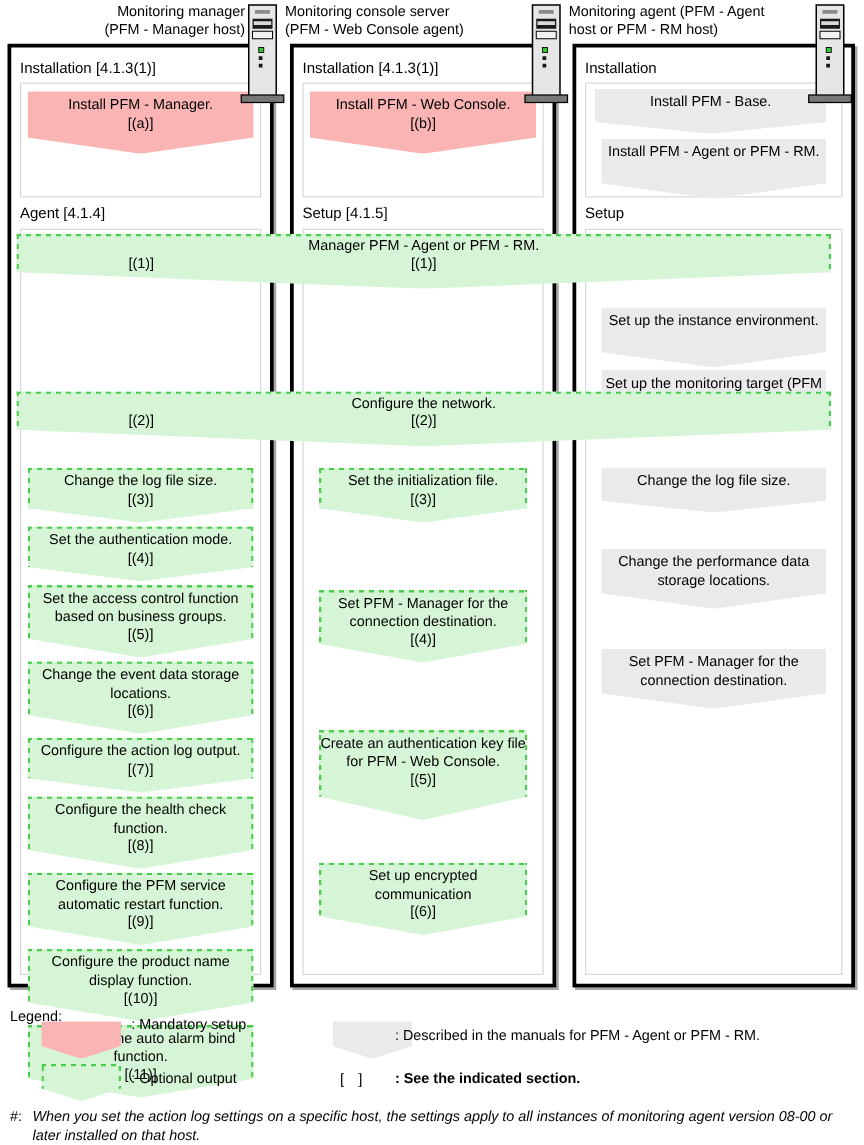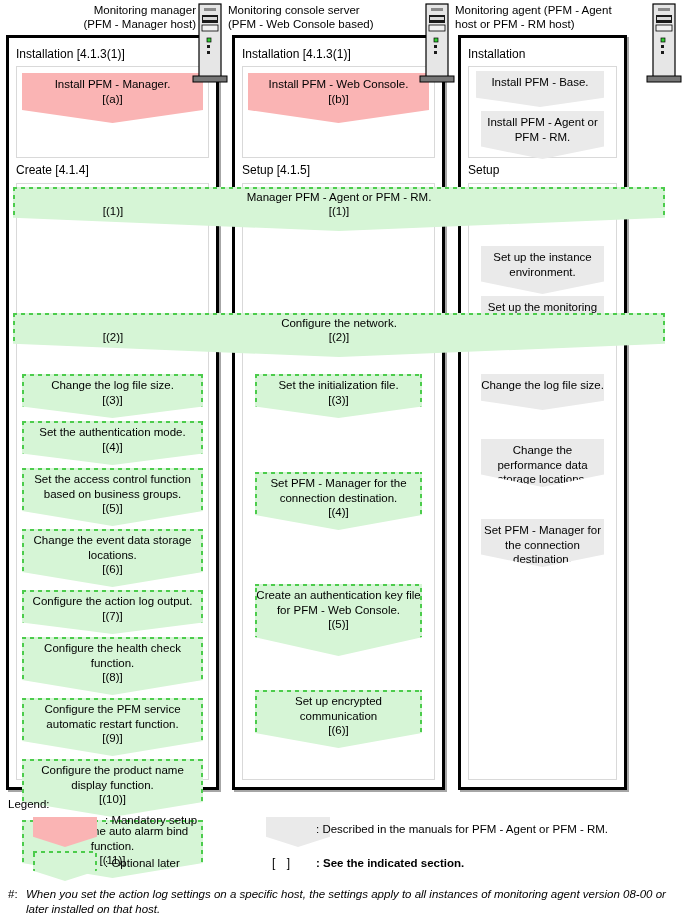--- a/index.html
+++ b/index.html
@@ -33,21 +33,21 @@
     position: absolute;
     top: 35px;
     height: 755px;
     border: 3px solid #000000;
     background: #ffffff;
     box-sizing: border-box;
     box-shadow: 2px 2px 0 rgba(0,0,0,0.35);
   }
   #panel-manager { left: 6px;   width: 213px; }
   #panel-console { left: 232px; width: 213px; }
-  #panel-agent   { left: 458px; width: 169px; }
+  #panel-agent   { left: 458px; width: 226px; }
 
   .panel-label {
     position: absolute;
     left: 7px;
     font-size: 12px;
     line-height: 14px;
     white-space: nowrap;
   }
   .label-install { top: 9px; }
   .label-setup   { top: 125px; }
@@ -155,21 +155,21 @@
   #tower-agent   { left: 645px; top: 0px; }
 
   
   #legend {
     position: absolute;
     left: 0; top: 795px;
     width: 691px;
     font-size: 11.5px;
     line-height: 15px;
   }
-  #legend-title { position: absolute; left: 8px; top: 2px; }
+  #legend-title { position: absolute; left: 8px; top: 12px; }
   .legend-swatch {
     position: absolute;
     width: 64px; height: 30px;
     box-sizing: border-box;
     clip-path: polygon(0% 0%, 100% 0%, 100% 66%, 50% 100%, 0% 66%);
   }
   .legend-text { position: absolute; white-space: nowrap; }
   #sw-mandatory { left: 33px; top: 22px; background: #fab4b4; }
   #tx-mandatory { left: 105px; top: 18px; }
   #sw-optional  { left: 33px; top: 56px; background: #d6f5d6; }
@@ -196,35 +196,35 @@
   #footnote .fn-mark { position: absolute; left: 0; top: 0; }
   #footnote .fn-body { display: block; margin-left: 18px; font-style: italic; }
   sup { font-size: 8px; vertical-align: super; }
 </style>
 </head>
 <body>
 
 <div class="col-heading" id="heading-manager">Monitoring manager
 (PFM - Manager host)</div>
 <div class="col-heading" id="heading-console">Monitoring console server
-(PFM - Web Console based)</div>
+(PFM - Web Console agent)</div>
 <div class="col-heading" id="heading-agent">Monitoring agent (PFM - Agent
 host or PFM - RM host)</div>
 
 <div class="host-panel" id="panel-manager">
   <div class="panel-label label-install">Installation [4.1.3(1)]</div>
   <div class="subbox subbox-install">
     <div class="step step-mandatory" style="left:5px; right:5px; top:6px; height:50px;">
       <span>
         <span class="txt">Install PFM - Manager.</span>
         <span class="sec">[(a)]</span>
       </span>
     </div>
   </div>
-  <div class="panel-label label-setup">Create [4.1.4]</div>
+  <div class="panel-label label-setup">Agent [4.1.4]</div>
   <div class="subbox subbox-setup">
     <div class="step step-optional" style="left:5px; right:5px; top:190px; height:44px;">
       <div class="outline"></div>
       <span>
           <span class="txt">Change the log file size.</span>
           <span class="sec">[(3)]</span>
         </span>
     </div>
     <div class="step step-optional" style="left:5px; right:5px; top:237px; height:44px;">
       <div class="outline"></div>
@@ -422,21 +422,21 @@
 
 <div id="legend">
   <div id="legend-title">Legend:</div>
 
   <div class="legend-swatch" id="sw-mandatory"></div>
   <div class="legend-text" id="tx-mandatory">: Mandatory setup</div>
 
   <div class="legend-swatch" id="sw-optional">
     <div class="outline"></div>
   </div>
-  <div class="legend-text" id="tx-optional">: Optional later</div>
+  <div class="legend-text" id="tx-optional">: Optional output</div>
 
   <div class="legend-swatch" id="sw-manual"></div>
   <div class="legend-text" id="tx-manual">: Described in the manuals for PFM - Agent or PFM - RM.</div>
 
   <div class="legend-text" id="sw-section">[  ]</div>
   <div class="legend-text" id="tx-section">: See the indicated section.</div>
 
   <div id="footnote">
     <span class="fn-mark">#:</span>
     <span class="fn-body">When you set the action log settings on a specific host, the settings apply to all instances of monitoring agent version 08-00 or later installed on that host.</span>

